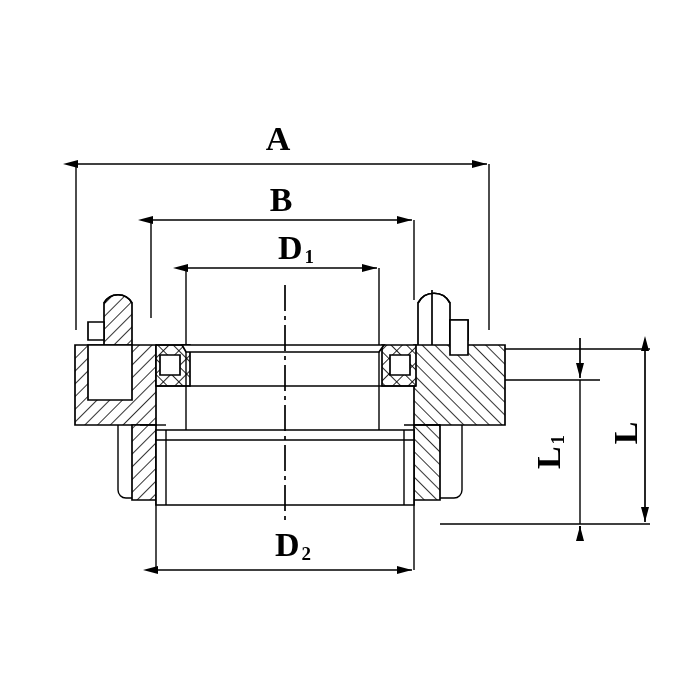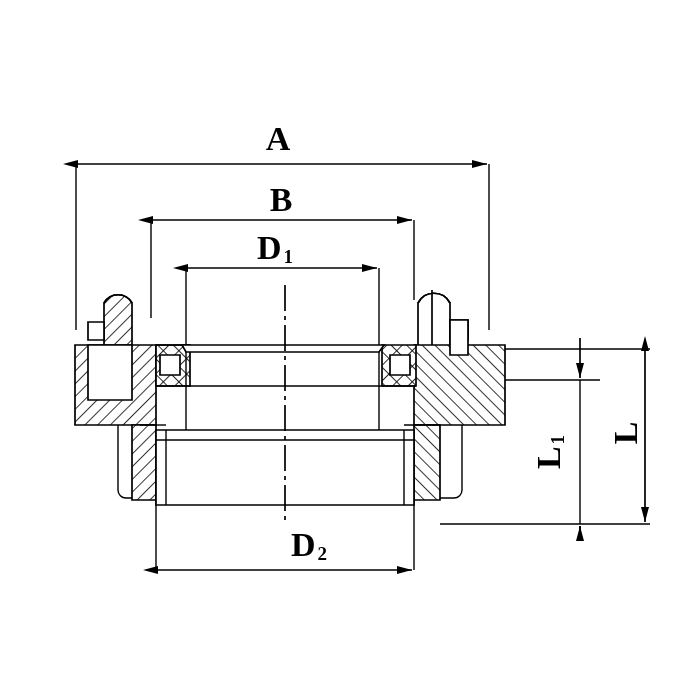--- a/index.html
+++ b/index.html
@@ -151,25 +151,25 @@
   </svg>
 
   <div class="dimlabel" style="left:278px;top:139px;transform:translate(-50%,-50%);">
     <span class="base">A</span>
   </div>
 
   <div class="dimlabel" style="left:281px;top:200px;transform:translate(-50%,-50%);">
     <span class="base">B</span>
   </div>
 
-  <div class="dimlabel" style="left:275px;top:249px;transform:translate(-50%,-50%);">
+  <div class="dimlabel" style="left:296px;top:249px;transform:translate(-50%,-50%);">
     <span class="base">D</span><span class="sub">1</span>
   </div>
 
-  <div class="dimlabel" style="left:309px;top:546px;transform:translate(-50%,-50%);">
+  <div class="dimlabel" style="left:293px;top:546px;transform:translate(-50%,-50%);">
     <span class="base">D</span><span class="sub">2</span>
   </div>
 
   <div class="dimlabel rot" style="left:626px;top:433px;transform:translate(-50%,-50%) rotate(-90deg);">
     <span class="base">L</span>
   </div>
 
   <div class="dimlabel rot" style="left:550px;top:452px;transform:translate(-50%,-50%) rotate(-90deg);">
     <span class="base">L</span><span class="sub">1</span>
   </div>

